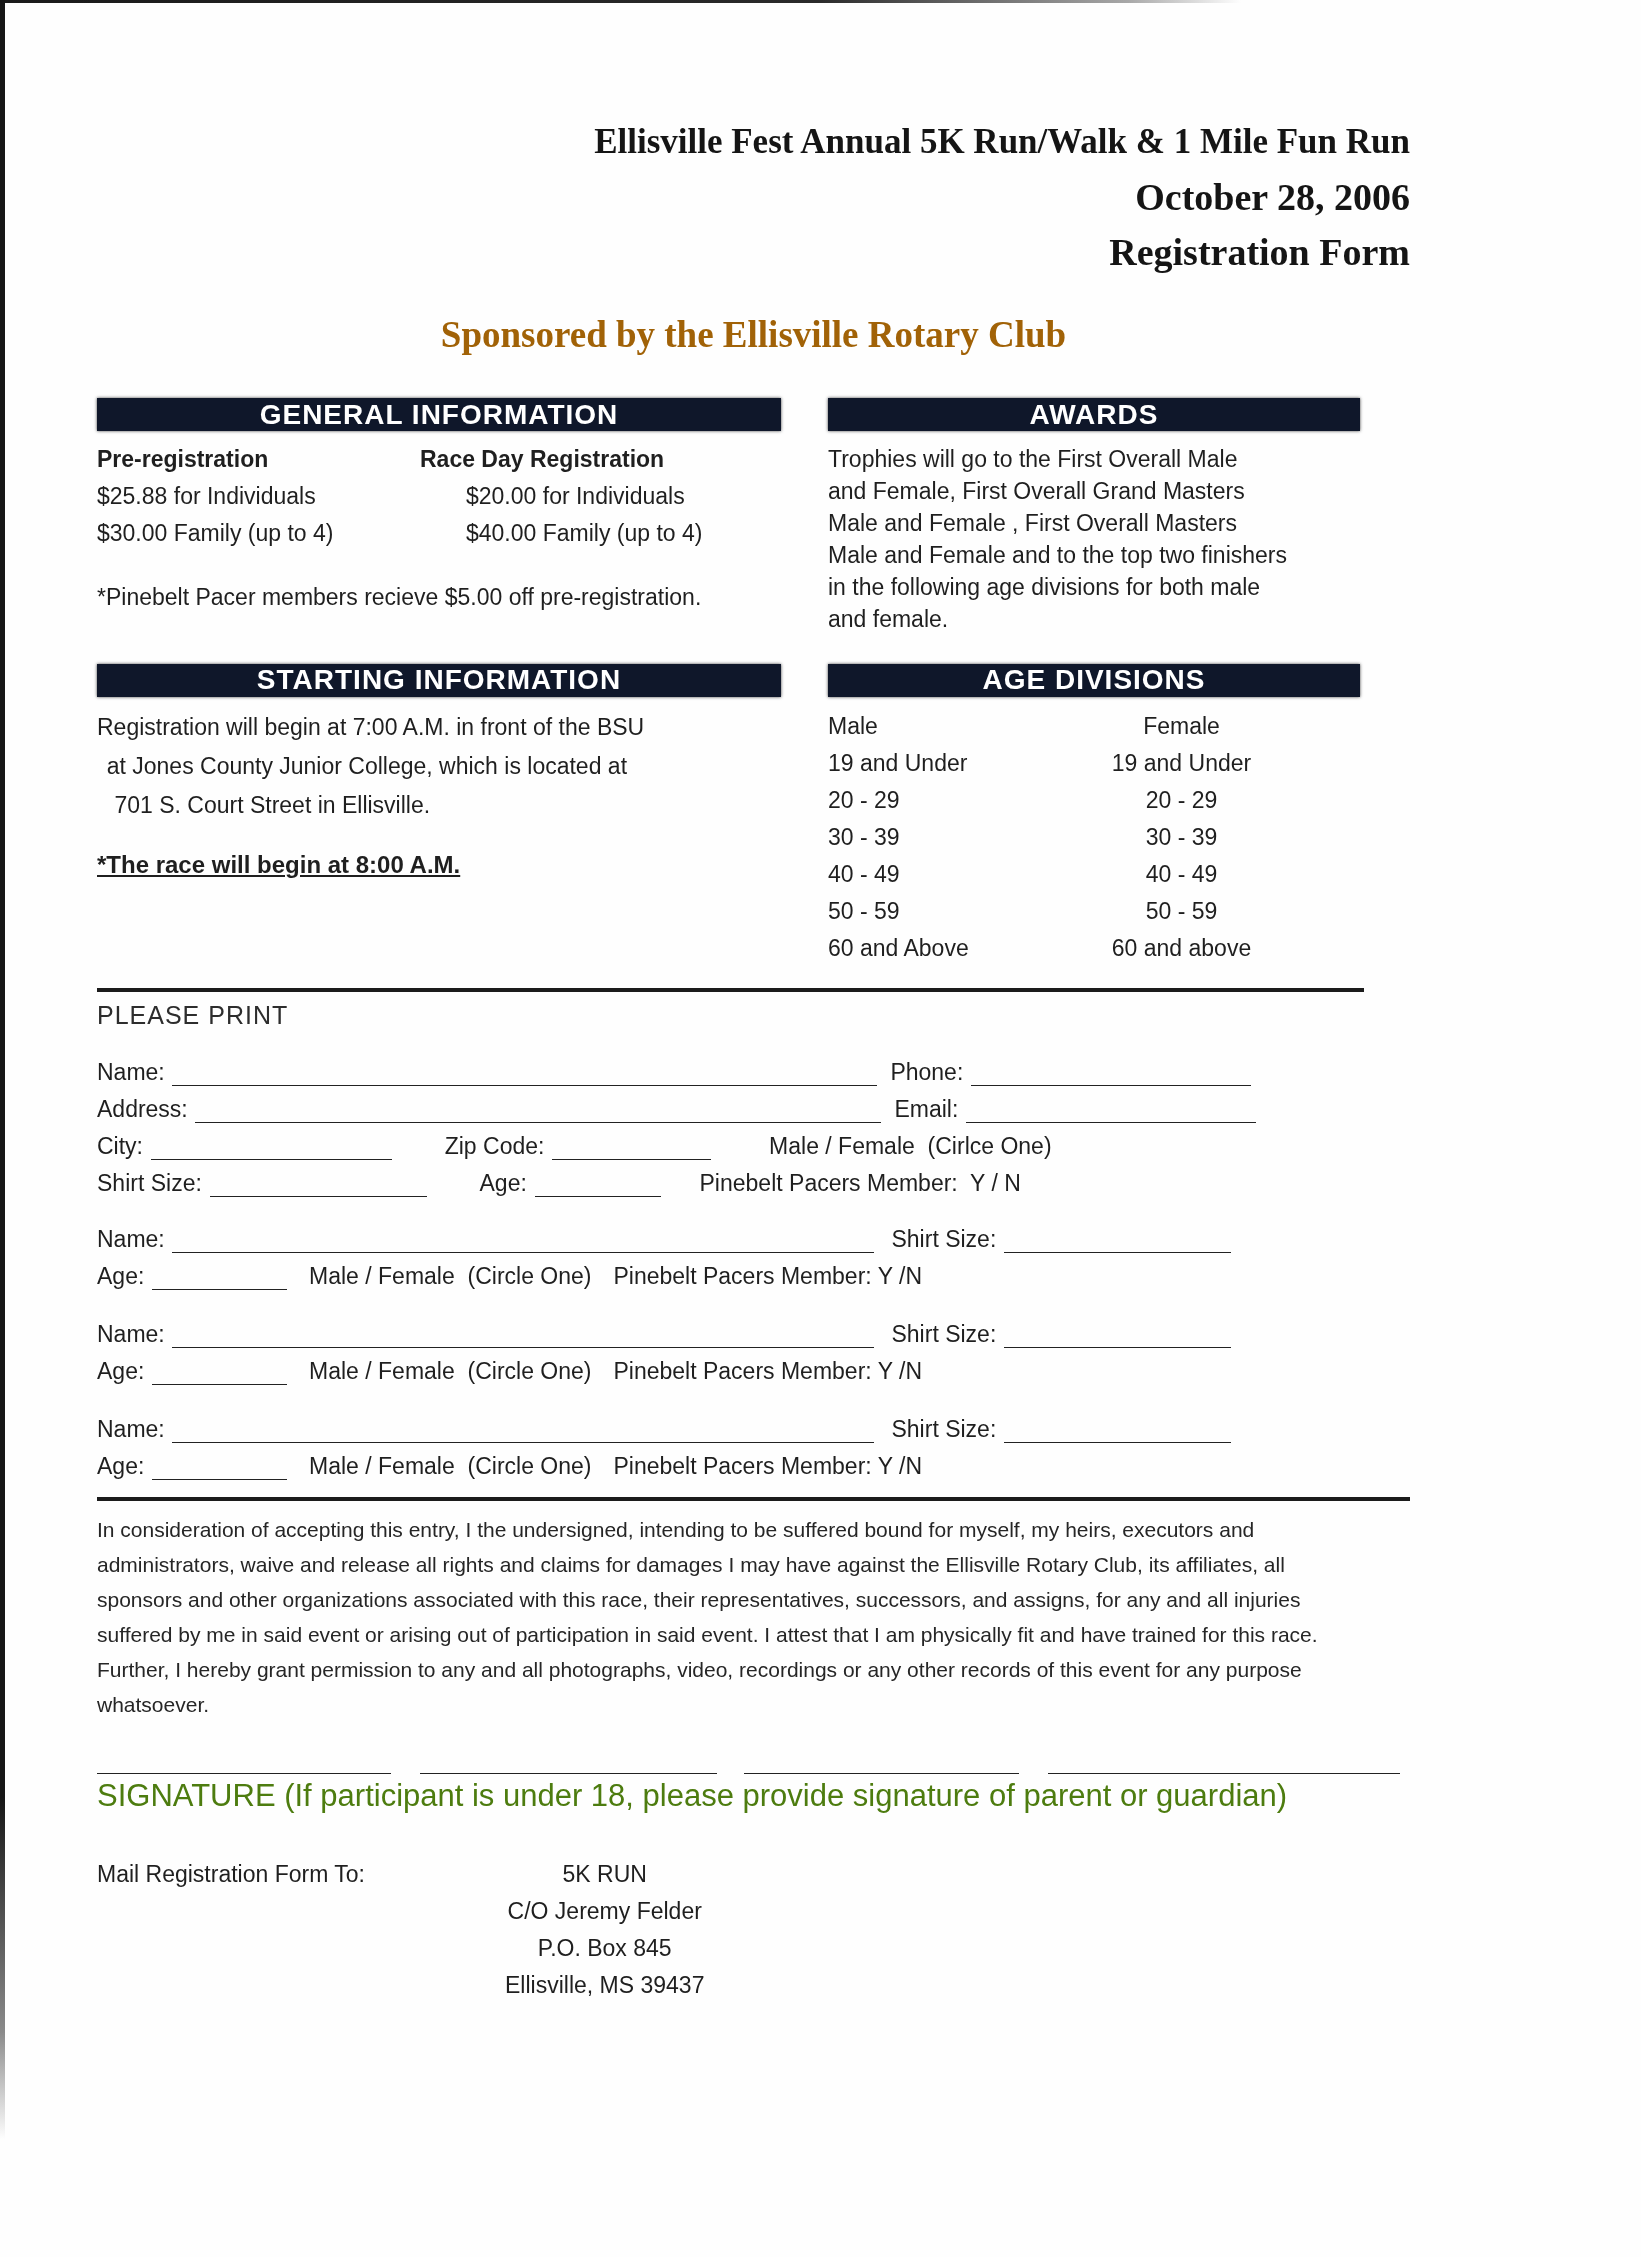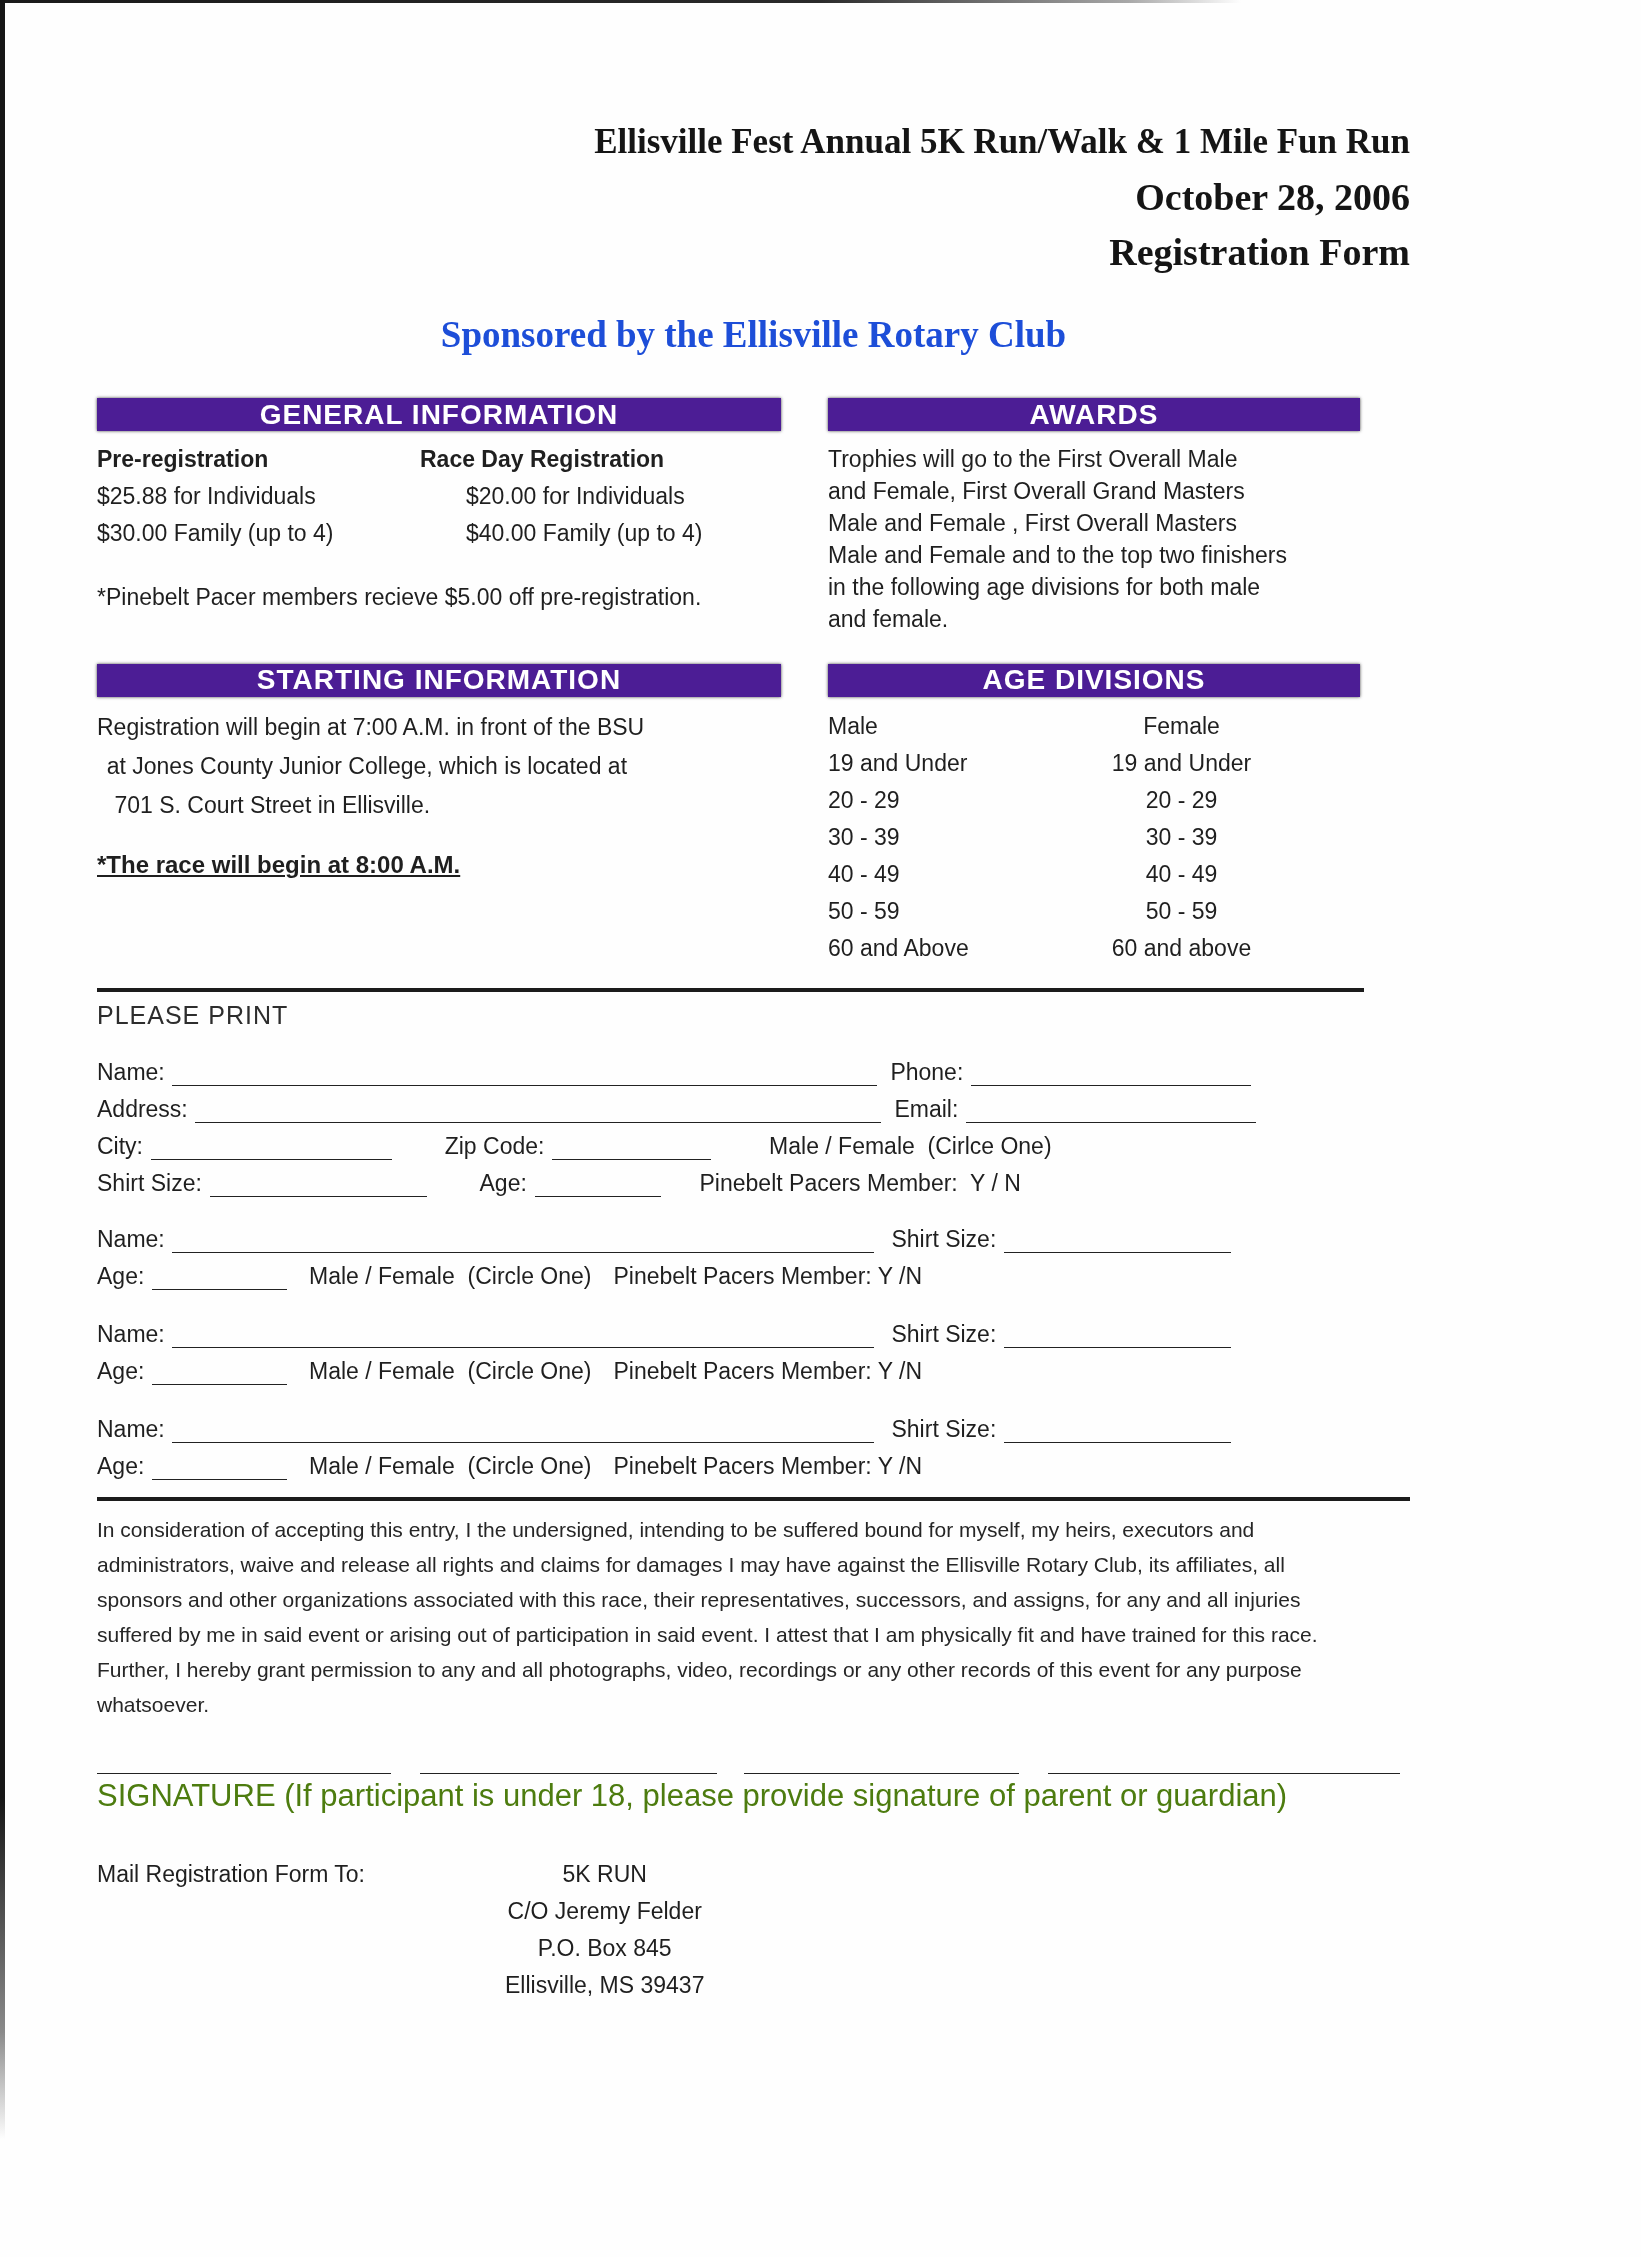--- a/index.html
+++ b/index.html
@@ -15,27 +15,27 @@
   }
   .artifact-left {
     position:absolute; top:0; left:0; width:4.8px; height:2139px;
     background:linear-gradient(to bottom,#161616 0%,#161616 84%,#8a8a8a 95%,rgba(255,255,255,0) 100%);
   }
   .page { position:absolute; left:97px; top:0; width:1313px; }
 
   .title { margin-top:114px; text-align:right; font-family:"Liberation Serif", serif; font-weight:700; color:#151515; }
   .t1 { font-size:35px; line-height:56px; }
   .t2 { font-size:38px; line-height:55px; }
-  .sponsor { margin-top:27px; text-align:center; font-family:"Liberation Serif", serif; font-weight:700; font-size:37px; line-height:56px; color:#1d4ed8; }
+  .sponsor { margin-top:27px; text-align:center; font-family:"Liberation Serif", serif; font-weight:700; font-size:37px; line-height:56px; color:#a16207; }
 
   .cols { display:grid; grid-template-columns:684px 532px; column-gap:47px; }
   .row1 { margin-top:35px; }
   .row2 { margin-top:29px; }
   .bar {
-    height:33px; background:#4c1d95; color:#ffffff;
+    height:33px; background:#0f172a; color:#ffffff;
     display:flex; align-items:center; justify-content:center;
     font-weight:700; font-size:28px; letter-spacing:1px;
     box-shadow:0 0 2.9px rgba(20,20,20,.8);
   }
   .gen-grid { margin-top:9.7px; display:grid; grid-template-columns:323px auto; font-size:23px; line-height:37px; }
   .gen-head { font-weight:700; }
   .gen-indent { padding-left:46px; }
   .gen-note { margin-top:27px; font-size:23px; line-height:37px; }
   .awards-text { margin-top:11.6px; font-size:23px; line-height:32px; }
   .start-lines { margin-top:11.6px; font-size:23px; line-height:39px; }

